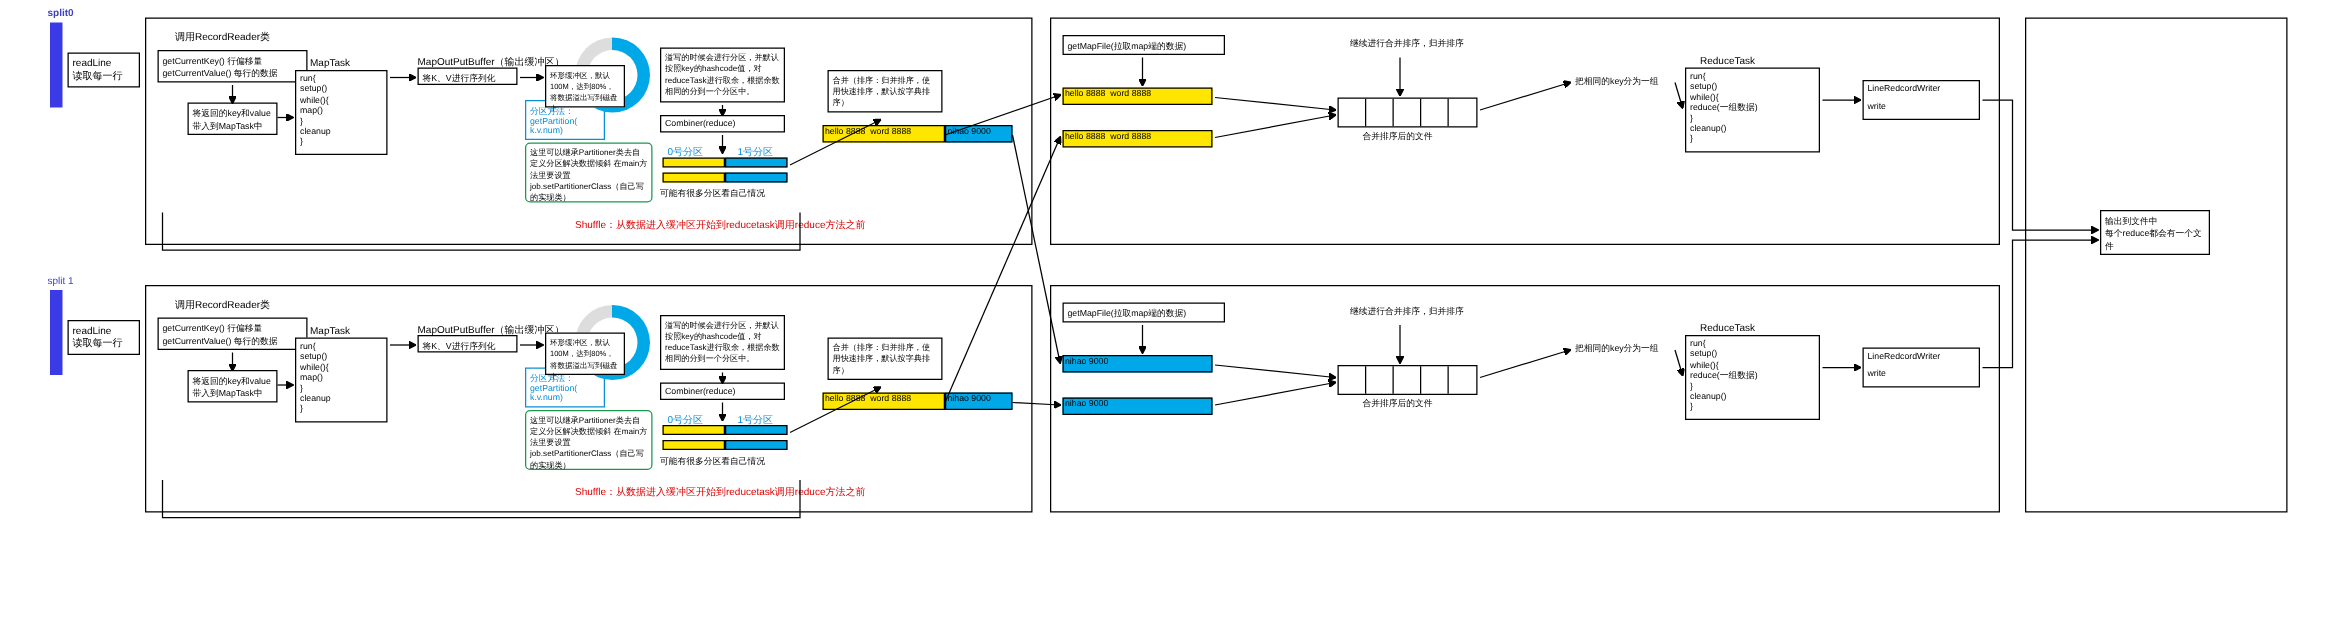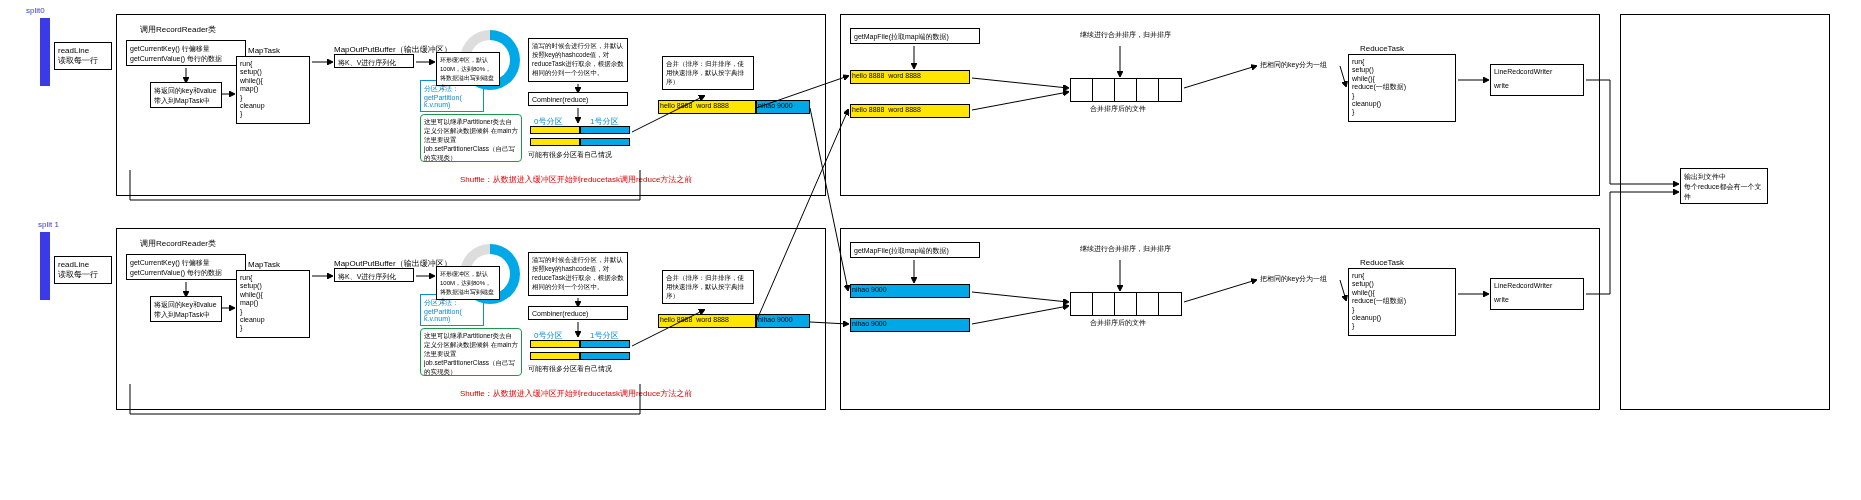--- a/index.html
+++ b/index.html
@@ -64,21 +64,21 @@
     width: 22px;
     height: 22px;
     border-right: 1px solid #000;
   }
   .cells > div:last-child { border-right: none; }
   .nowrap { white-space: nowrap; }
 </style>
 </head>
 <body>
 
-<span class="label purple" style="left:26px;top:6px;">split0</span>
+<span class="label purple" style="left:38px;top:6px;font-weight:bold;">split0</span>
 <div class="blue-bar" style="left:40px;top:18px;width:10px;height:68px;"></div>
 <div class="small-box" style="left:54px;top:42px;width:58px;height:28px;">
   <span>readLine</span><br>
   <span>读取每一行</span>
 </div>
 
 <span class="label purple" style="left:38px;top:220px;">split 1</span>
 <div class="blue-bar" style="left:40px;top:232px;width:10px;height:68px;"></div>
 <div class="small-box" style="left:54px;top:256px;width:58px;height:28px;">
   <span>readLine</span><br>

